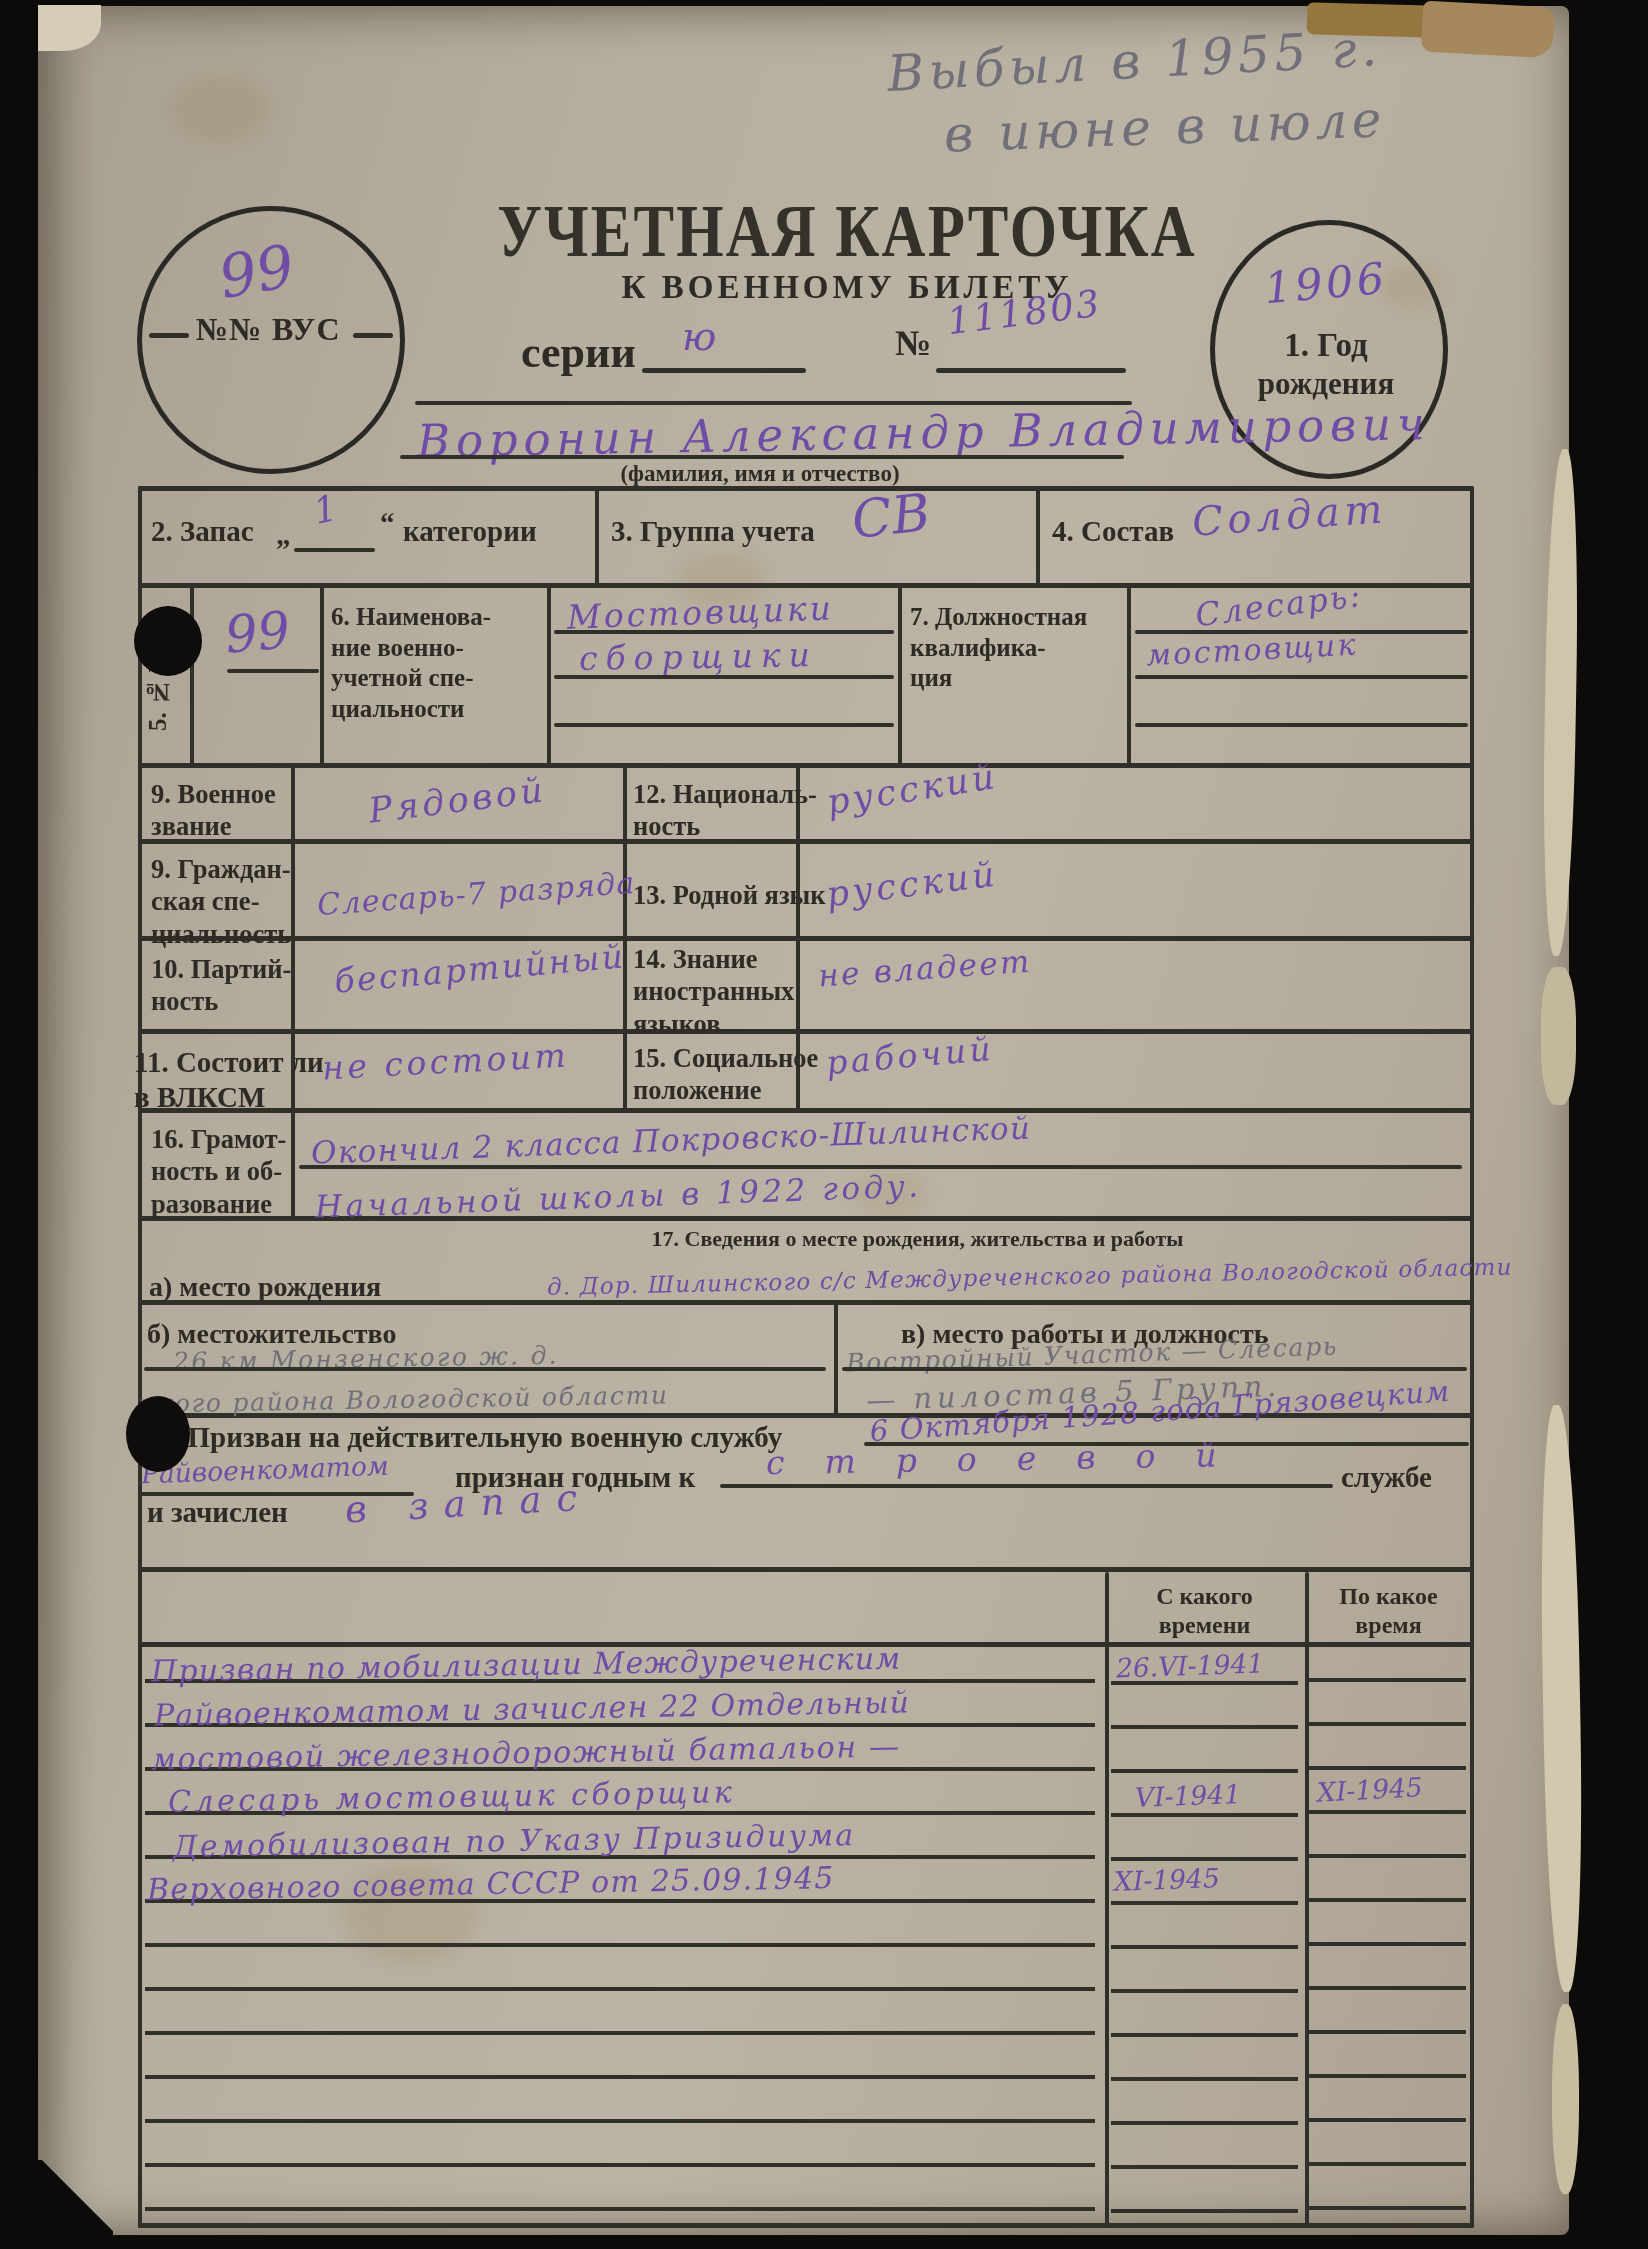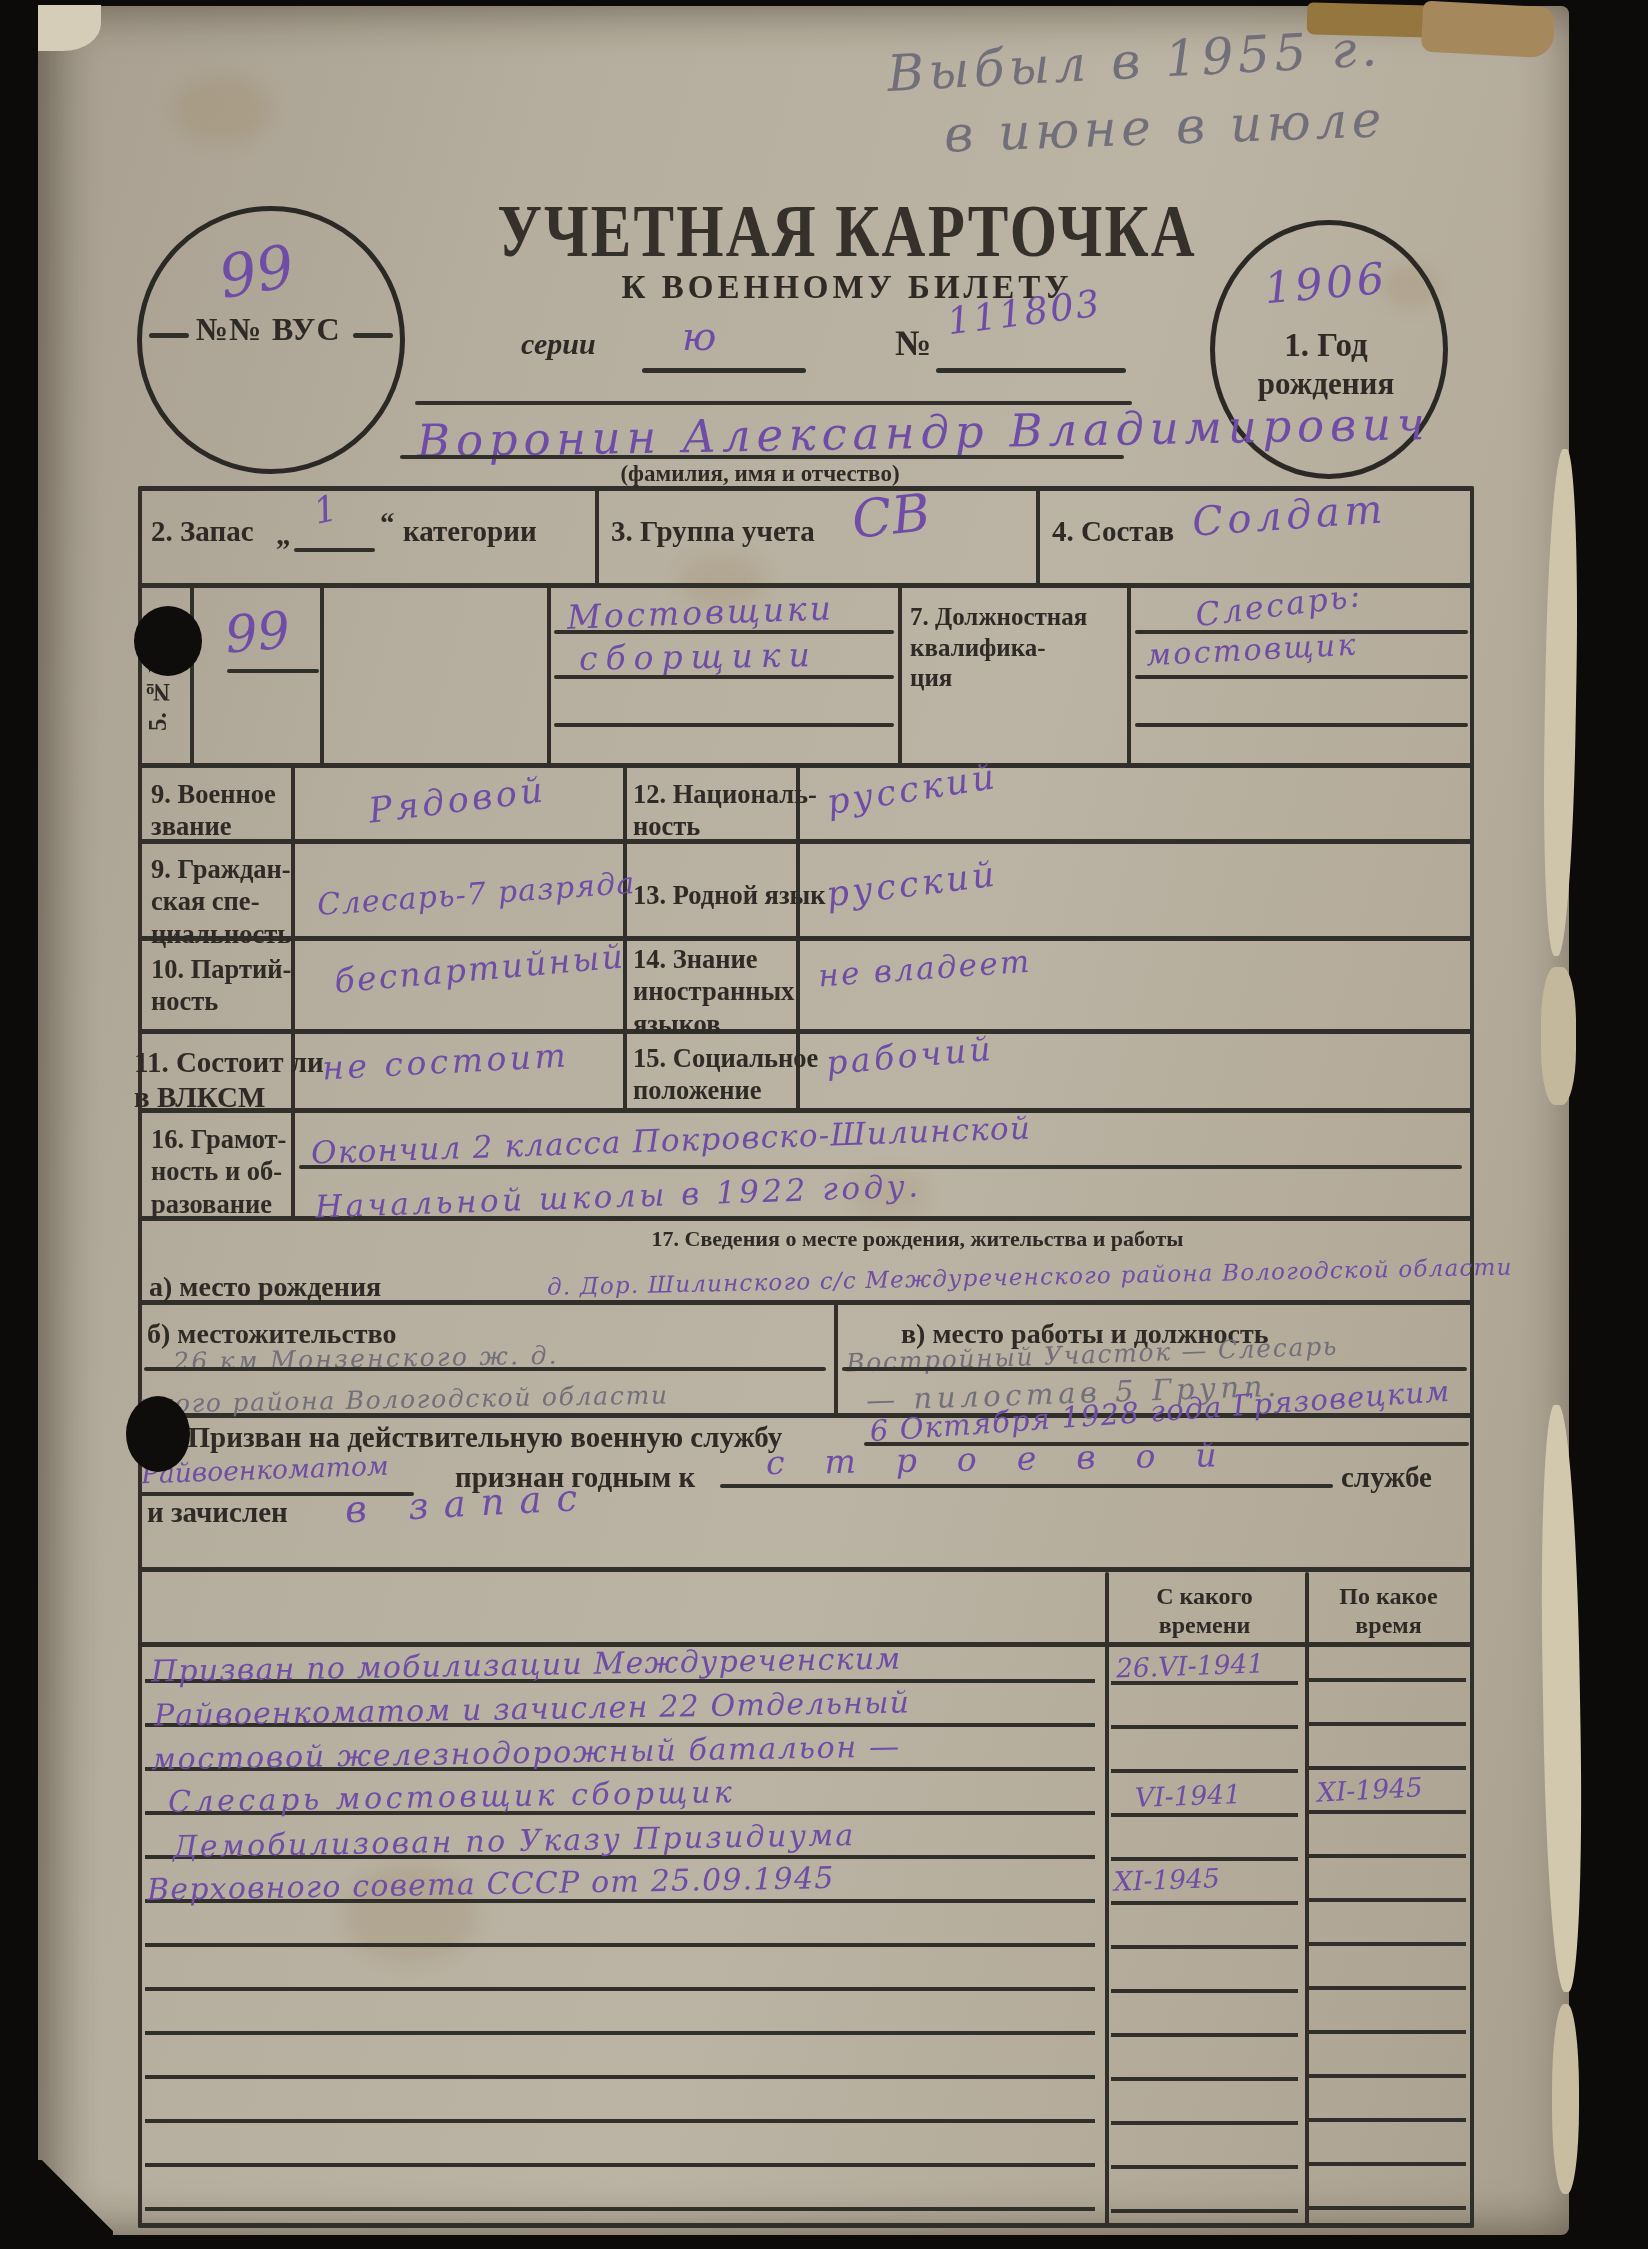--- a/index.html
+++ b/index.html
@@ -45,21 +45,21 @@
   <div class="rule" style="left:353px;top:333px;width:40px;"></div>
 
   <div class="circle" style="left:1210px;top:220px;width:228px;height:249px;border-radius:50%;"></div>
   <div class="hw" style="left:1212px;top:258px;width:228px;text-align:center;font-size:43px;transform:rotate(-5deg);letter-spacing:3.5px;">1906</div>
   <div class="printed center" style="left:1212px;top:327px;width:228px;font-size:33px;">1. Год</div>
   <div class="printed center" style="left:1212px;top:366px;width:228px;font-size:31px;">рождения</div>
 
   <div class="printed center" style="left:438px;top:195px;width:818px;font-size:64px;letter-spacing:2.3px;transform:scale(.95,1.15);color:#34312b;">УЧЕТНАЯ КАРТОЧКА</div>
   <div class="printed center" style="left:438px;top:269px;width:818px;font-size:33px;letter-spacing:4px;text-align:center;">К ВОЕННОМУ БИЛЕТУ</div>
 
-  <div class="printed" style="left:521px;top:327px;font-size:30px;font-style:italic;">серии</div>
+  <div class="printed" style="left:521px;top:327px;font-size:44px;">серии</div>
   <div class="hw" style="left:682px;top:314px;font-size:39px;">ю</div>
   <div class="rule" style="left:642px;top:368px;width:164px;"></div>
   <div class="printed" style="left:895px;top:322px;font-size:36px;">№</div>
   <div class="hw" style="left:947px;top:291px;font-size:37px;transform:rotate(-7deg);letter-spacing:2.3px;">111803</div>
   <div class="rule" style="left:936px;top:368px;width:190px;"></div>
 
   <div class="rule thin" style="left:415px;top:401px;width:717px;"></div>
   <div class="hw" style="left:417px;top:406px;font-size:45px;letter-spacing:5.8px;transform:rotate(-1deg);white-space:nowrap;">Воронин Александр Владимирович</div>
   <div class="rule thin" style="left:400px;top:455px;width:724px;"></div>
   <div class="printed center" style="left:501px;top:461px;width:518px;font-size:23px;">(фамилия, имя и отчество)</div>
@@ -104,20 +104,24 @@
   <div class="printed" style="left:611px;top:515px;font-size:29px;">3. Группа учета</div>
   <div class="hw" style="left:852px;top:486px;font-size:52px;transform:rotate(-6deg);">СВ</div>
 
   <div class="printed" style="left:1052px;top:515px;font-size:29px;">4. Состав</div>
   <div class="hw" style="left:1192px;top:492px;font-size:40px;transform:rotate(-4deg);letter-spacing:4.6px;">Солдат</div>
 
   <div class="printed" style="left:144px;top:596px;width:43px;height:161px;writing-mode:vertical-rl;transform:rotate(180deg);font-size:25px;text-align:center;">5. № ВУС</div>
   <div class="hw" style="left:225px;top:603px;font-size:51px;transform:rotate(-5deg);">99</div>
   <div class="rule thin" style="left:227px;top:669px;width:92px;"></div>
 
+  <div class="printed preline" style="left:331px;top:602px;font-size:25px;">6. Наименова-
+ние военно-
+учетной спе-
+циальности</div>
   <div class="hw" style="left:567px;top:593px;font-size:33px;transform:rotate(-2deg);letter-spacing:2.9px;">Мостовщики</div>
   <div class="hw" style="left:579px;top:637px;font-size:33px;transform:rotate(-1deg);letter-spacing:8px;">сборщики</div>
   <div class="rule thin" style="left:554px;top:630px;width:340px;"></div>
   <div class="rule thin" style="left:554px;top:675px;width:340px;"></div>
   <div class="rule thin" style="left:554px;top:723px;width:340px;"></div>
 
   <div class="printed preline" style="left:910px;top:602px;font-size:25px;">7. Должностная
 квалифика-
 ция</div>
   <div class="hw" style="left:1195px;top:586px;font-size:32px;transform:rotate(-7deg);letter-spacing:2.3px;">Слесарь:</div>

